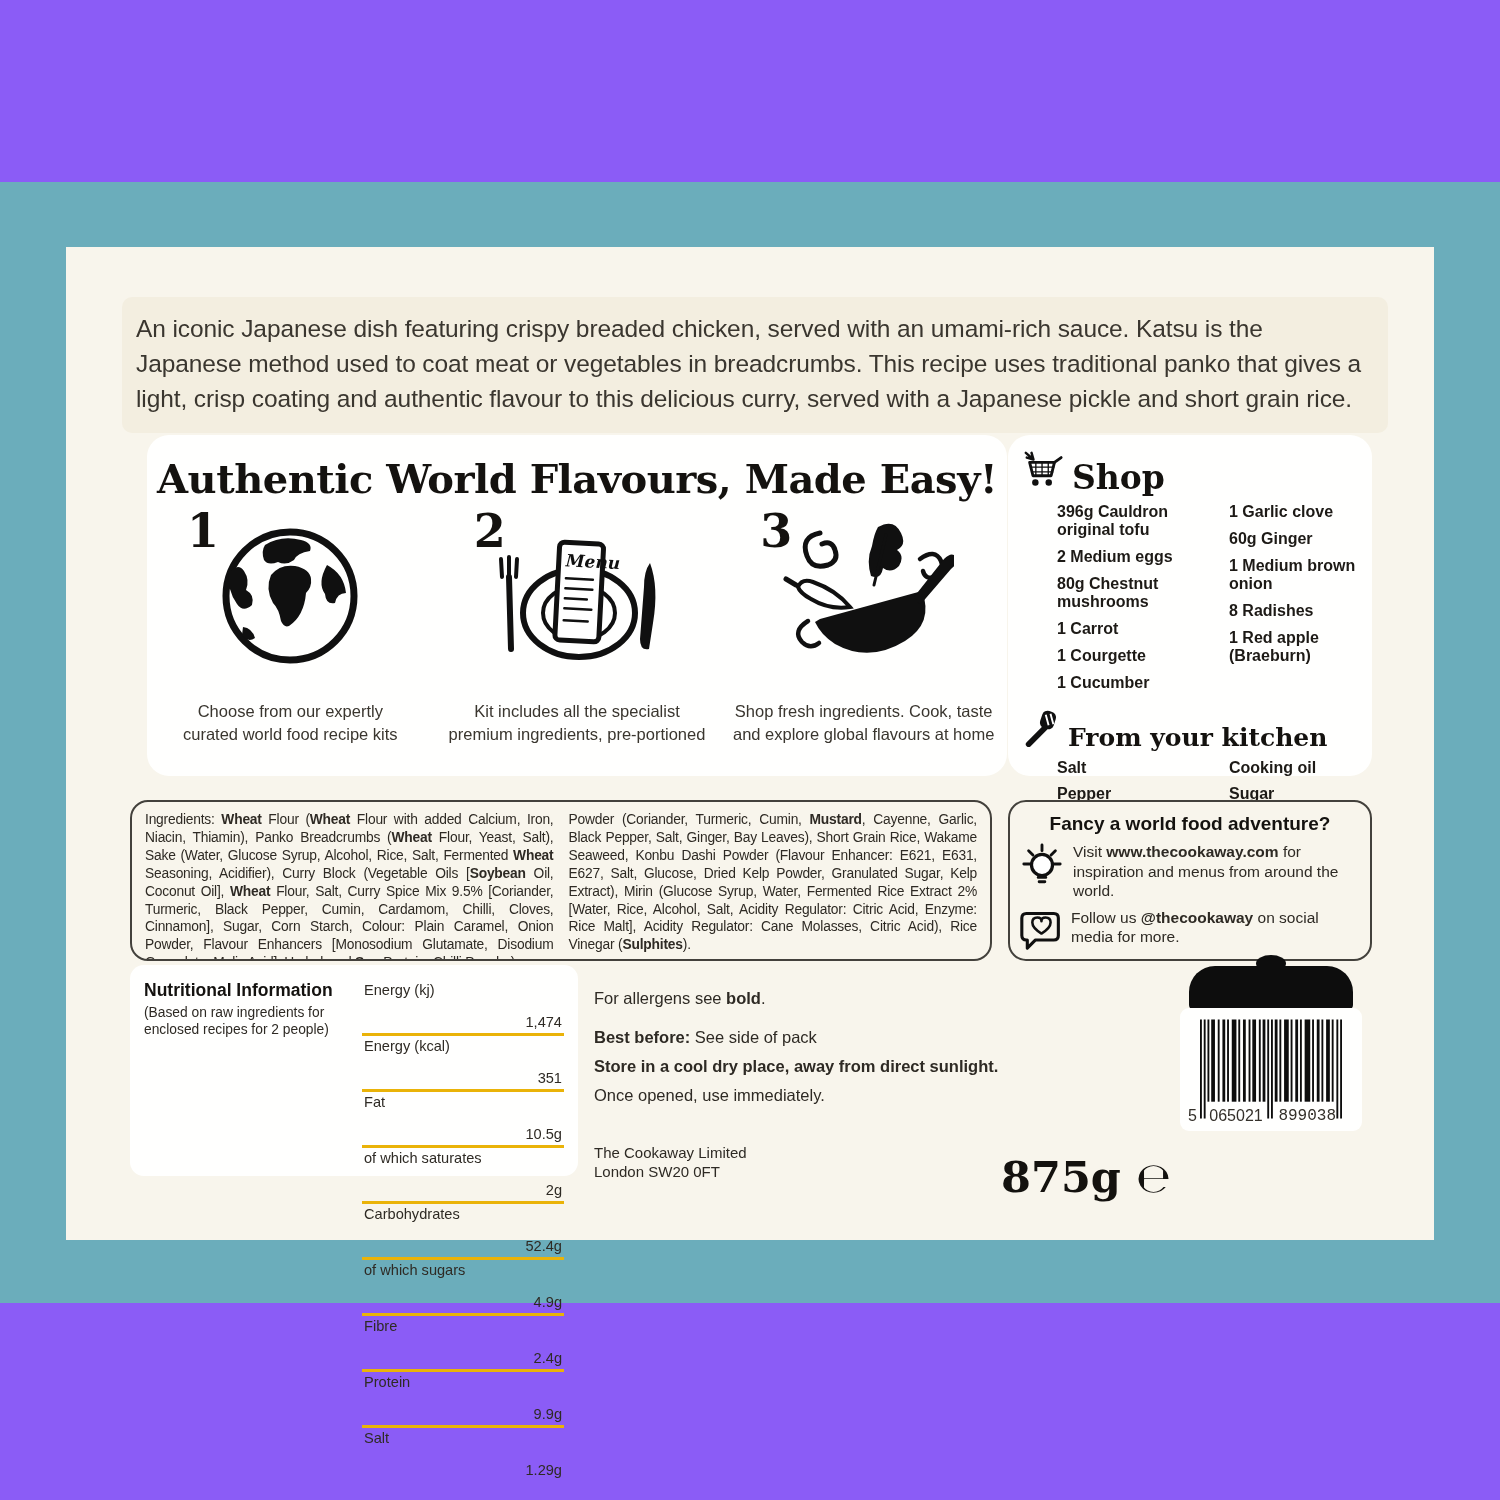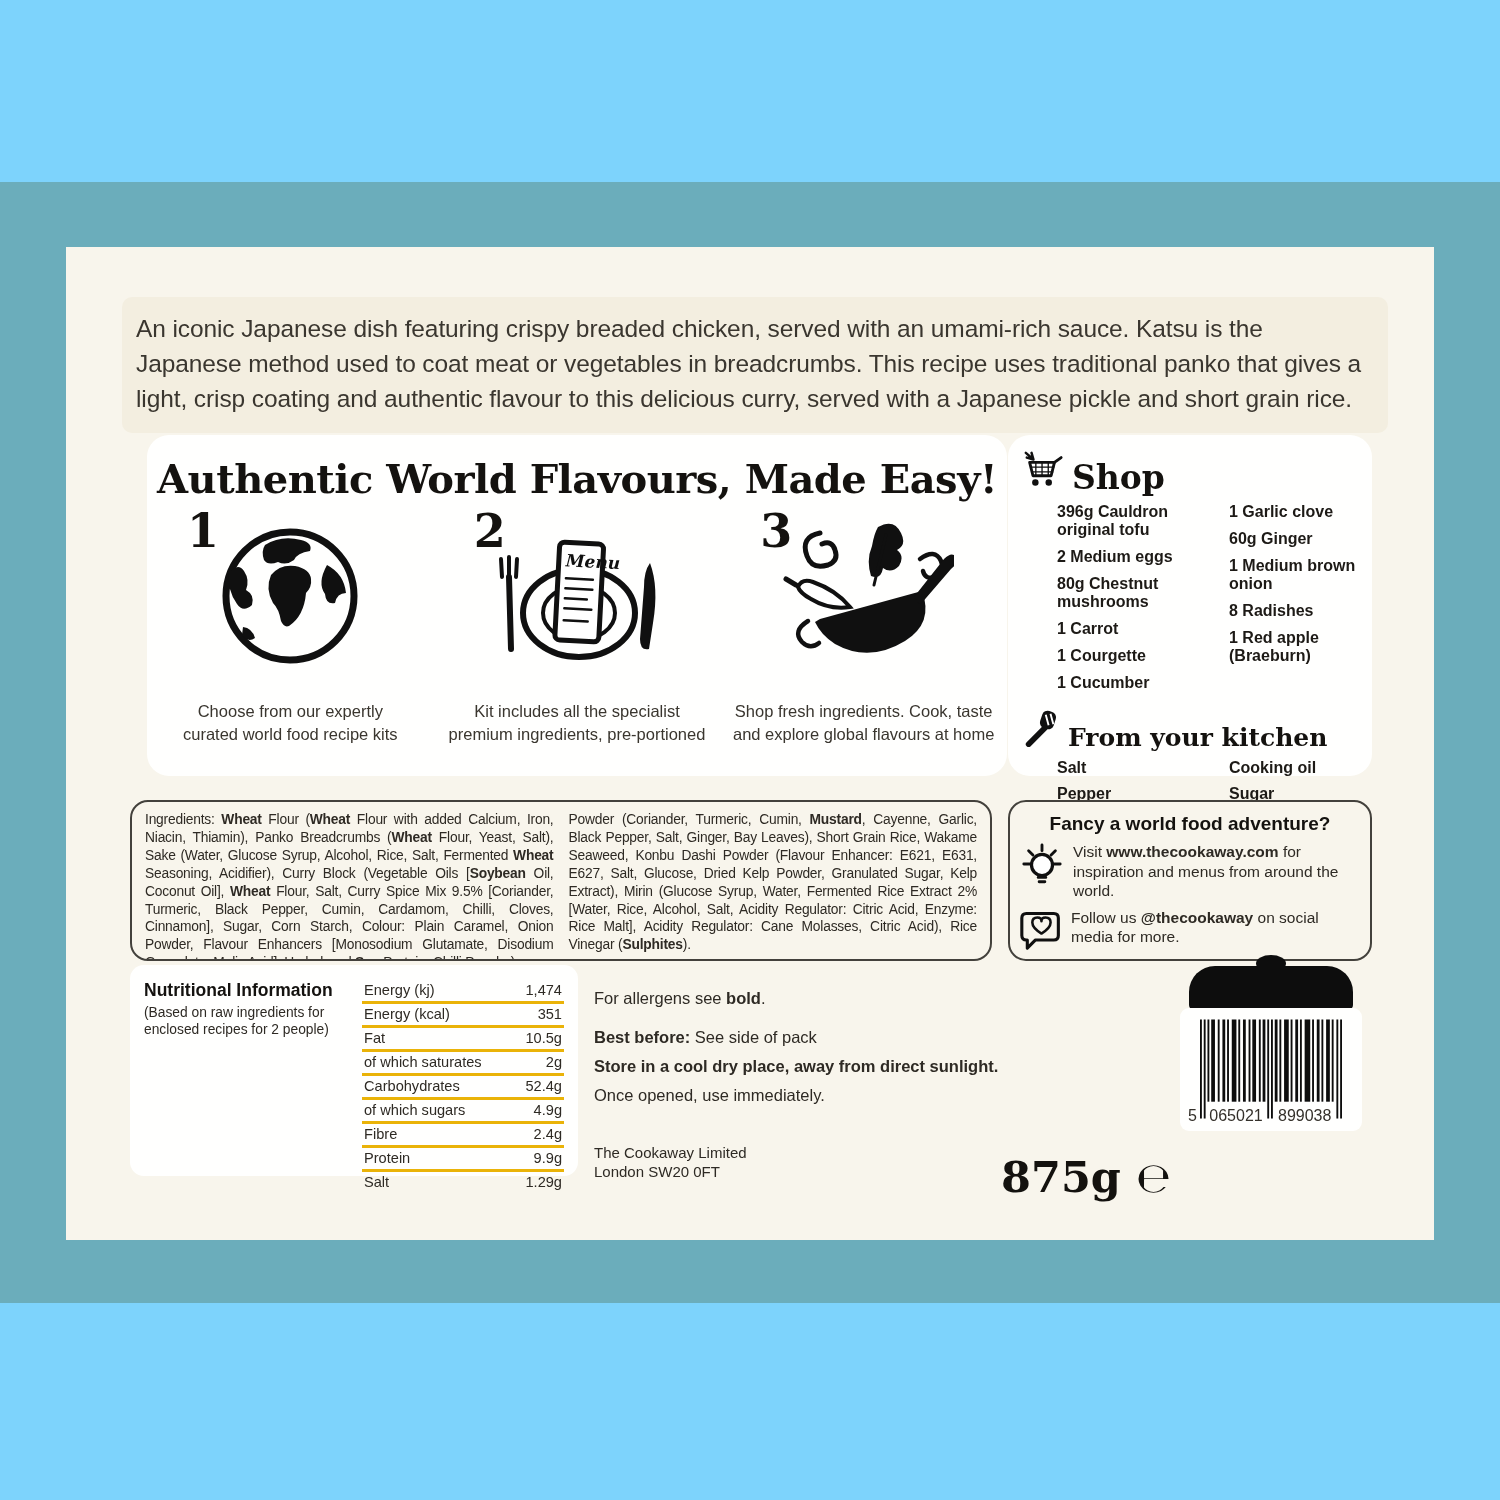--- a/index.html
+++ b/index.html
@@ -1,16 +1,16 @@
 <!DOCTYPE html>
 <html><head>
 <meta charset="utf-8">
 <style>
   html,body{margin:0;padding:0;}
-  .page{position:relative;width:1500px;height:1500px;background:#7dd3fc;overflow:hidden;
+  .page{position:relative;width:1500px;height:1500px;background:#8b5cf6;overflow:hidden;
         font-family:"Liberation Sans",sans-serif;color:#34302a;}
   .teal-band{position:absolute;left:0;top:182px;width:1500px;height:1121px;background:#6badbb;}
   .panel{position:absolute;left:66px;top:247px;width:1368px;height:993px;background:#f8f5ec;}
 
   
   .intro-box{position:absolute;left:56px;top:50px;width:1266px;height:136px;background:#f3eee0;
              border-radius:10px;box-sizing:border-box;padding:14px 14px;}
   .intro-box p{margin:0;font-size:24.5px;line-height:35px;letter-spacing:-0.1px;color:#3a362f;}
 
   .whitebox{position:absolute;background:#fffffe;border-radius:22px;box-sizing:border-box;}
@@ -58,42 +58,42 @@
   
   .nutrition-box{left:64px;top:718px;width:448px;height:211px;border-radius:14px;padding:15px 14px;}
   .nut-flex{display:flex;gap:10px;}
   .nut-left{width:208px;}
   .nut-title{font-weight:bold;font-size:17.5px;color:#14120f;white-space:nowrap;}
   .nut-sub{font-size:13.8px;line-height:17px;margin-top:3px;color:#2e2a24;}
   .nut-table{flex:1;}
   .nut-row{display:flex;justify-content:space-between;font-size:14.6px;line-height:15px;
            padding:3px 2px;border-bottom:3px solid #eab308;color:#2e2a24;}
   .nut-row:last-child{border-bottom:none;}
-  .nut-val{text-align:right;}
+  .nut-val{text-align:right;margin-top:32px;}
 
   
   .info-block{position:absolute;left:528px;top:742px;width:430px;font-size:16.5px;color:#2e2a24;}
   .info-line{margin-bottom:10px;white-space:nowrap;}
   .info-line.gap{margin-top:20px;}
   .company{margin-top:38px;font-size:15px;line-height:19px;}
 
   
   .weight{position:absolute;left:905px;top:885px;width:230px;text-align:center;color:#14120f;
           font-family:"DejaVu Serif",serif;font-weight:800;font-size:43px;margin-top:20px;}
   .weight .est{font-family:"DejaVu Sans",sans-serif;font-weight:400;font-size:41px;}
 
   
   .barcode-wrap{position:absolute;left:1114px;top:708px;width:182px;}
   .lid-knob{width:30px;height:17px;background:#0d0d0d;border-radius:50%;margin:0 auto -6px;}
   .lid-dome{width:164px;height:44px;background:#0d0d0d;border-radius:26px 26px 5px 5px;margin:0 auto;}
   .bc-box{background:#fffffe;border-radius:9px;margin-top:-2px;padding:9px 0 6px;}
   .bc-inner{position:relative;width:142px;margin:0 auto;}
   .bc-d1{position:absolute;left:-12px;bottom:0;}
   .bc-d2{position:absolute;left:8px;width:56px;text-align:center;bottom:0;}
-  .bc-d3{position:absolute;left:78px;width:58px;text-align:left;bottom:0;}
+  .bc-d3{position:absolute;left:78px;width:58px;text-align:right;bottom:0;font-family:Liberation Mono, monospace;}
 </style>
 </head>
 <body>
 
 <div class="page">
   <div class="teal-band"></div>
 
   <div class="panel">
 
     <div class="intro-box">

